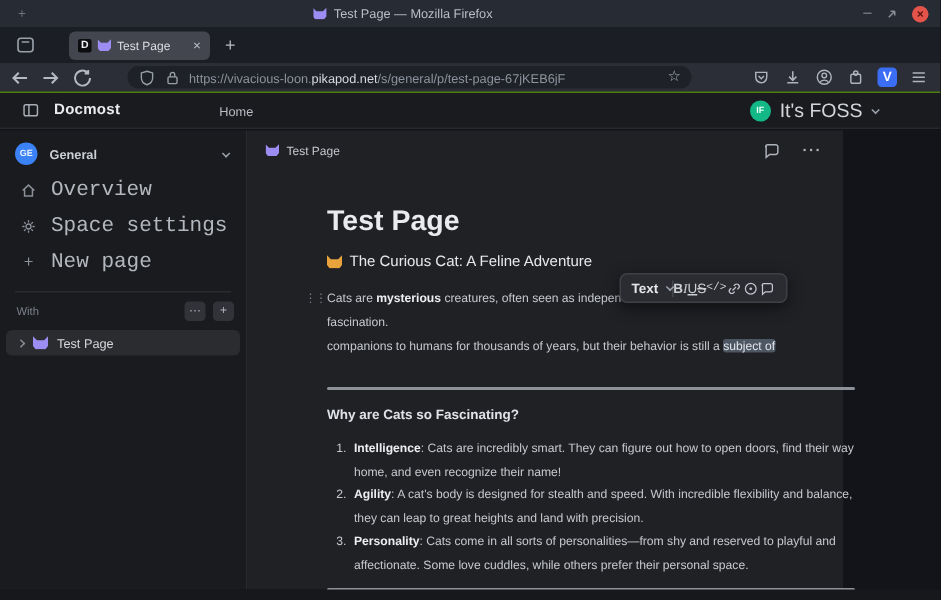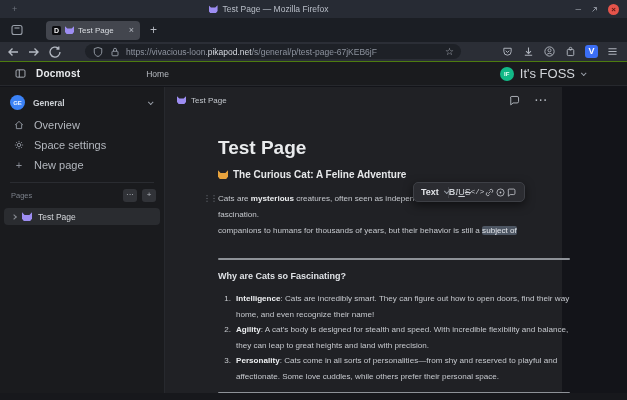--- a/index.html
+++ b/index.html
@@ -67,21 +67,21 @@
 
   
   .app-body { position:absolute; left:0; top:87px; width:562px; height:306px; display:flex; }
   .sidebar { width:165px; height:100%; background:#1a1b1e; border-right:1px solid #27292e; padding-top:3px; }
   .space-row { display:flex; align-items:center; gap:8px; padding:5px 12px 5px 10px; }
   .avatar-blue { width:15px; height:15px; border-radius:50%; background:#3b82f6; color:#eaf2ff;
     font-size:6px; font-weight:bold; display:flex; align-items:center; justify-content:center; }
   .space-name { flex:1; font-size:8.5px; font-weight:bold; color:#ccd0d5; }
   .side-item { display:flex; align-items:center; gap:9px; padding:4px 12px 4px 13px; color:#b3b7be; }
   .side-item .icon12 { color:#8b9099; flex:none; }
-  .side-label { font-size:11px; }
+  .side-label { font-size:14px;font-family:Liberation Mono, monospace; }
   .side-plus { width:12px; font-size:11px; line-height:10px; color:#8b9099; text-align:center; }
   .side-divider { height:1px; background:#2a2c31; margin:7px 10px 0 10px; }
   .pages-row { display:flex; align-items:center; padding:6px 8px 4px 11px; }
   .pages-label { font-size:7.5px; color:#7b808a; flex:1; }
   .mini-btn { width:14px; height:13px; background:#313338; border-radius:3px; color:#b0b4bb;
     font-size:8px; text-align:center; line-height:12px; margin-left:5px; }
   .page-item { margin:2px 4px; height:17px; background:#2a2c30; border-radius:4px;
     display:flex; align-items:center; padding:0 6px; gap:6px; }
   .page-item .chev { border-color:#8a8e96; margin-left:2px; }
   .page-item-label { font-size:8.5px; color:#d5d8dc; }
@@ -97,21 +97,21 @@
   .page-header { height:26px; display:flex; align-items:center; padding:0 14px 0 12px; }
   .breadcrumb { display:flex; align-items:center; gap:5px; }
   .breadcrumb-label { font-size:8px; color:#c3c7cd; }
   .ph-actions { margin-left:auto; display:flex; align-items:center; gap:14px; }
   .ph-actions .icon13 { color:#aeb3ba; }
   .dots { color:#aeb3ba; font-size:10px; font-weight:bold; letter-spacing:1px; }
 
   .doc { position:absolute; left:53px; top:50px; width:352px; }
   .doc-title { font-size:19px; line-height:22px; font-weight:bold; color:#e9ebed; }
   .doc-heading { margin-top:9px; display:flex; align-items:center; gap:5px;
-    font-size:10px; line-height:13px; font-weight:bold; color:#e6e8ea; }
+    font-size:10px; line-height:13px; font-weight:normal; color:#e6e8ea; }
   .para { position:relative; margin-top:10px; font-size:8.1px; line-height:16px; color:#c6c9ce; }
   .para b, .list b { color:#eceef0; }
   .drag-handle { position:absolute; left:-15px; top:2px; font-size:8px; line-height:11px;
     color:#7b808a; letter-spacing:-1px; }
   .sel { background:#4d5663; border-radius:2px; color:#e2e5ea; }
   .hr { height:2px; background:#8e9298; border-radius:1px; margin-top:19px; }
   .doc-subheading { margin-top:11px; font-size:9px; font-weight:bold; color:#dfe2e6; }
   .list { margin-top:10px; }
   .list-item { display:flex; font-size:8.1px; line-height:15.6px; }
   .li-num { width:13px; flex:none; text-align:right; margin-right:5px; color:#c6c9ce; }
@@ -276,21 +276,21 @@
             </svg>
         </span>
         <span class="side-label">Space settings</span>
       </div>
       <div class="side-item">
         <span class="side-plus">+</span>
         <span class="side-label">New page</span>
       </div>
       <div class="side-divider"></div>
       <div class="pages-row">
-        <span class="pages-label">Pages</span>
+        <span class="pages-label">With</span>
         <span class="mini-btn">···</span>
         <span class="mini-btn">+</span>
       </div>
       <div class="page-item">
         <span class="chev chev-right"></span>
         <span class="cat cat-10"></span>
         <span class="page-item-label">Test Page</span>
       </div>
     </aside>
 

